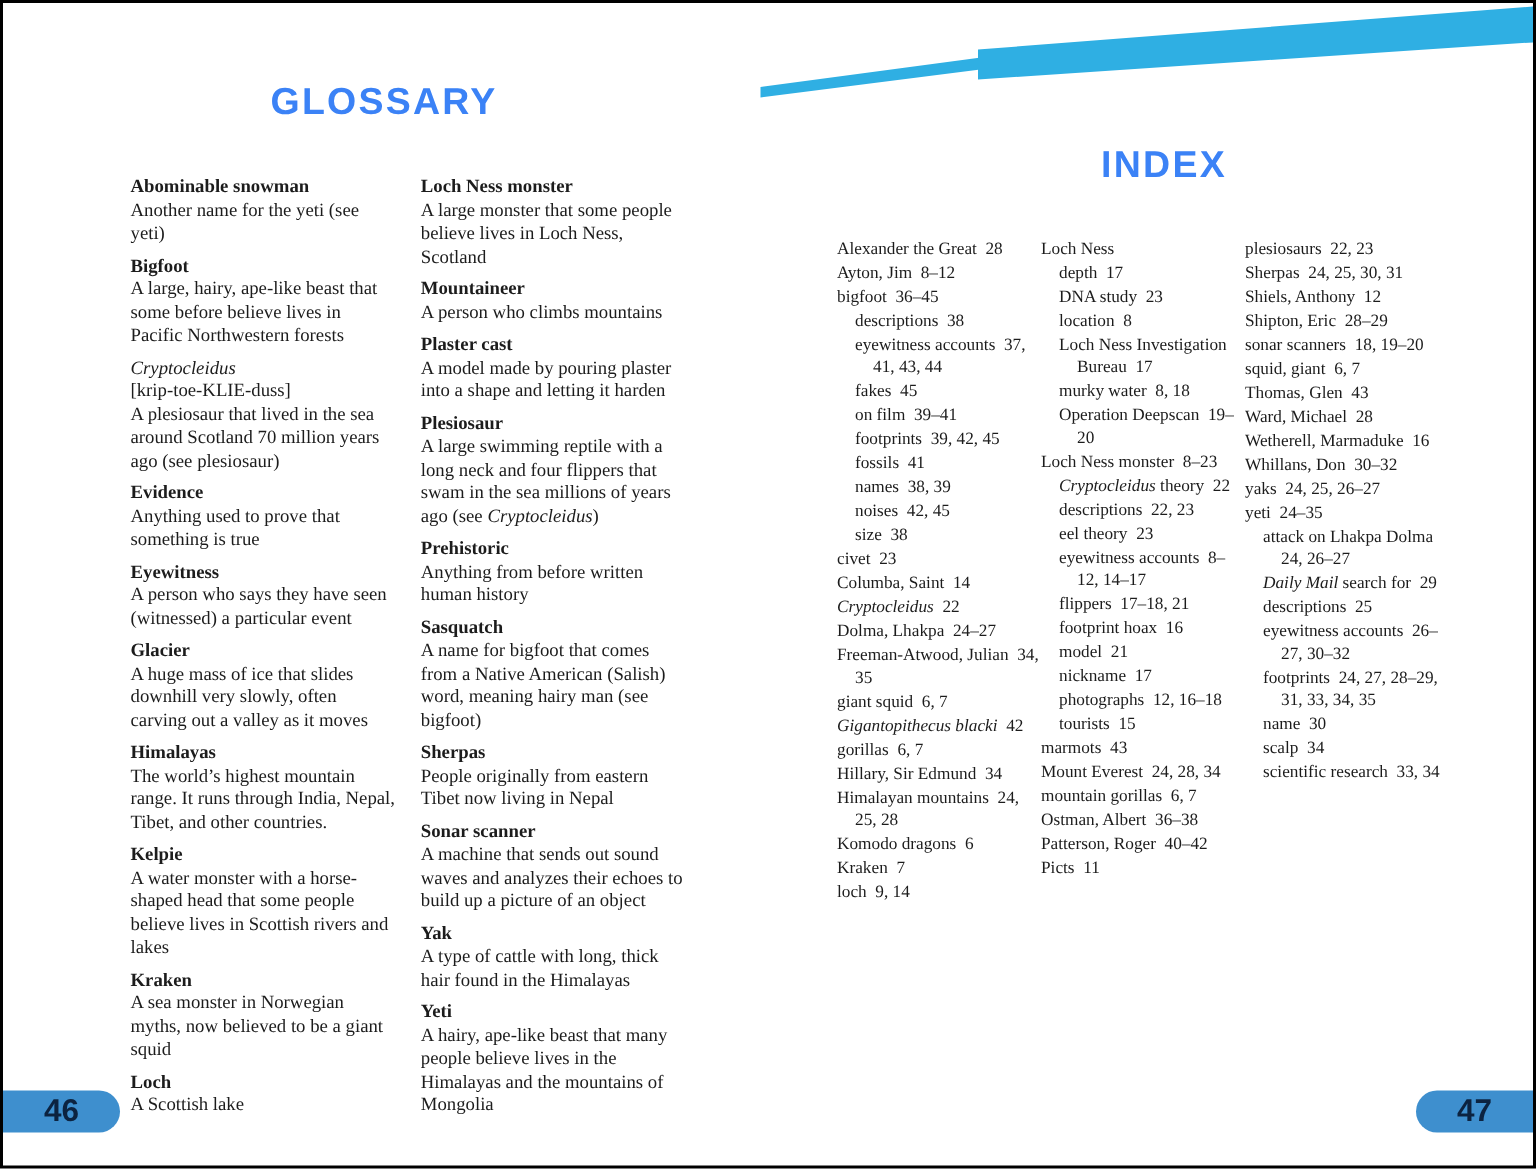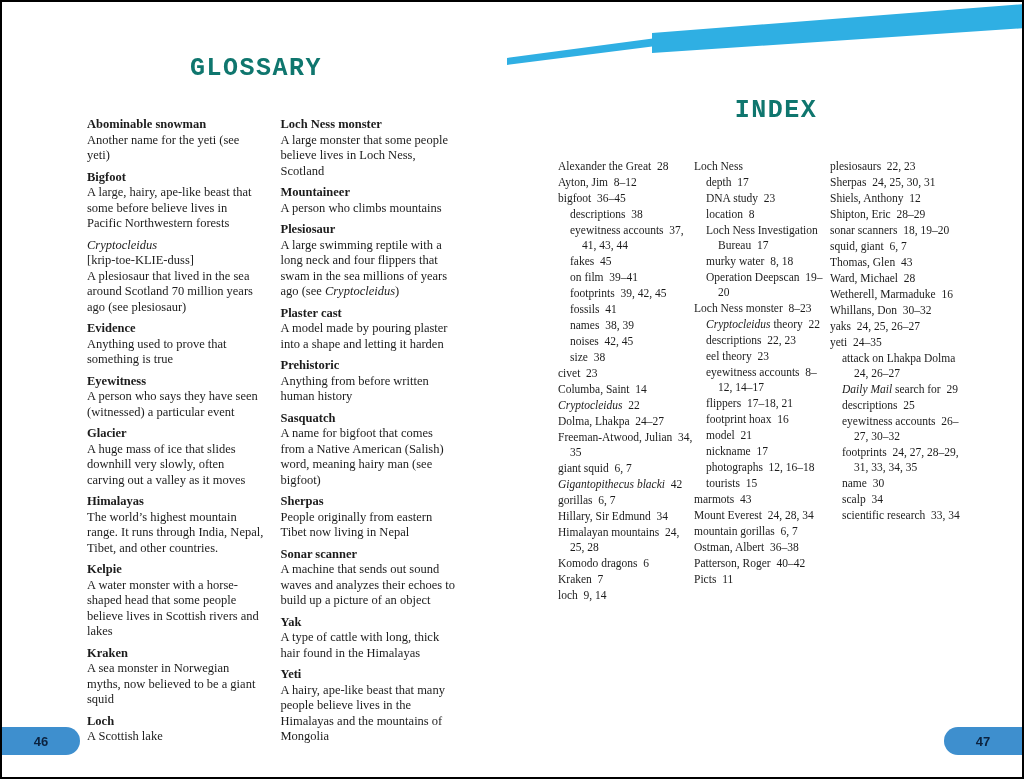--- a/index.html
+++ b/index.html
@@ -13,27 +13,27 @@
     position: relative;
     width: 1024px; height: 779px;
     background: #ffffff;
     border: 2px solid #000;
     overflow: hidden;
     color: #1c1c1c;
   }
   .swoosh { position: absolute; top: 0; left: 0; width: 1024px; height: 72px; }
 
   .page-title {
-    font-family: Liberation Mono, monospace;
+    font-family: Liberation Sans, sans-serif;
     font-weight: bold;
     font-size: 25px;
     letter-spacing: 1.5px;
     text-align: center;
     margin: 0 0 34px 0;
-    color: #0f766e;
+    color: #3b82f6;
   }
 
   
   .glossary-page { position: absolute; left: 52px; top: 52px; width: 404px; }
   .g-cols { display: flex; gap: 16px; margin-left: 33px; }
   .g-col { width: 196px; }
   .g-entry { font-size: 12.5px; line-height: 15.5px; margin-bottom: 6px; }
   .g-term { font-weight: bold; }
   .g-term.italic-term { font-weight: normal; font-style: italic; }
 
@@ -43,21 +43,21 @@
   .i-col { width: 136px; font-size: 11.5px; line-height: 15px; }
   .i-entry { padding-left: 12px; text-indent: -12px; margin-bottom: 1px; }
   .i-entry.ind { margin-left: 12px; }
 
   
   .pill {
     position: absolute; bottom: 22px;
     height: 28px; width: 78px;
     background: #3e8fce;
     font-family: "Liberation Sans", "DejaVu Sans", sans-serif;
-    font-weight: bold; font-size: 13px;
+    font-weight: bold; font-size: 21px;
     color: #0c2340;
     display: flex; align-items: center; justify-content: center;
   }
   .pill-left  { left: 0;  border-radius: 0 14px 14px 0; }
   .pill-right { right: 0; border-radius: 14px 0 0 14px; }
 </style>
 </head>
 <body>
 
 <div class="book">
@@ -116,26 +116,26 @@
       <div class="g-col">
           <div class="g-entry">
             <div class="g-term">Loch Ness monster</div>
             <div class="g-def">A large monster that some people believe lives in Loch Ness, Scotland</div>
           </div>
           <div class="g-entry">
             <div class="g-term">Mountaineer</div>
             <div class="g-def">A person who climbs mountains</div>
           </div>
           <div class="g-entry">
+            <div class="g-term">Plaster cast</div>
+            <div class="g-def">A model made by pouring plaster into a shape and letting it harden</div>
+          </div>
+          <div class="g-entry">
             <div class="g-term">Plesiosaur</div>
             <div class="g-def">A large swimming reptile with a long neck and four flippers that swam in the sea millions of years ago (see <i>Cryptocleidus</i>)</div>
-          </div>
-          <div class="g-entry">
-            <div class="g-term">Plaster cast</div>
-            <div class="g-def">A model made by pouring plaster into a shape and letting it harden</div>
           </div>
           <div class="g-entry">
             <div class="g-term">Prehistoric</div>
             <div class="g-def">Anything from before written human history</div>
           </div>
           <div class="g-entry">
             <div class="g-term">Sasquatch</div>
             <div class="g-def">A name for bigfoot that comes from a Native American (Salish) word, meaning hairy man (see bigfoot)</div>
           </div>
           <div class="g-entry">

